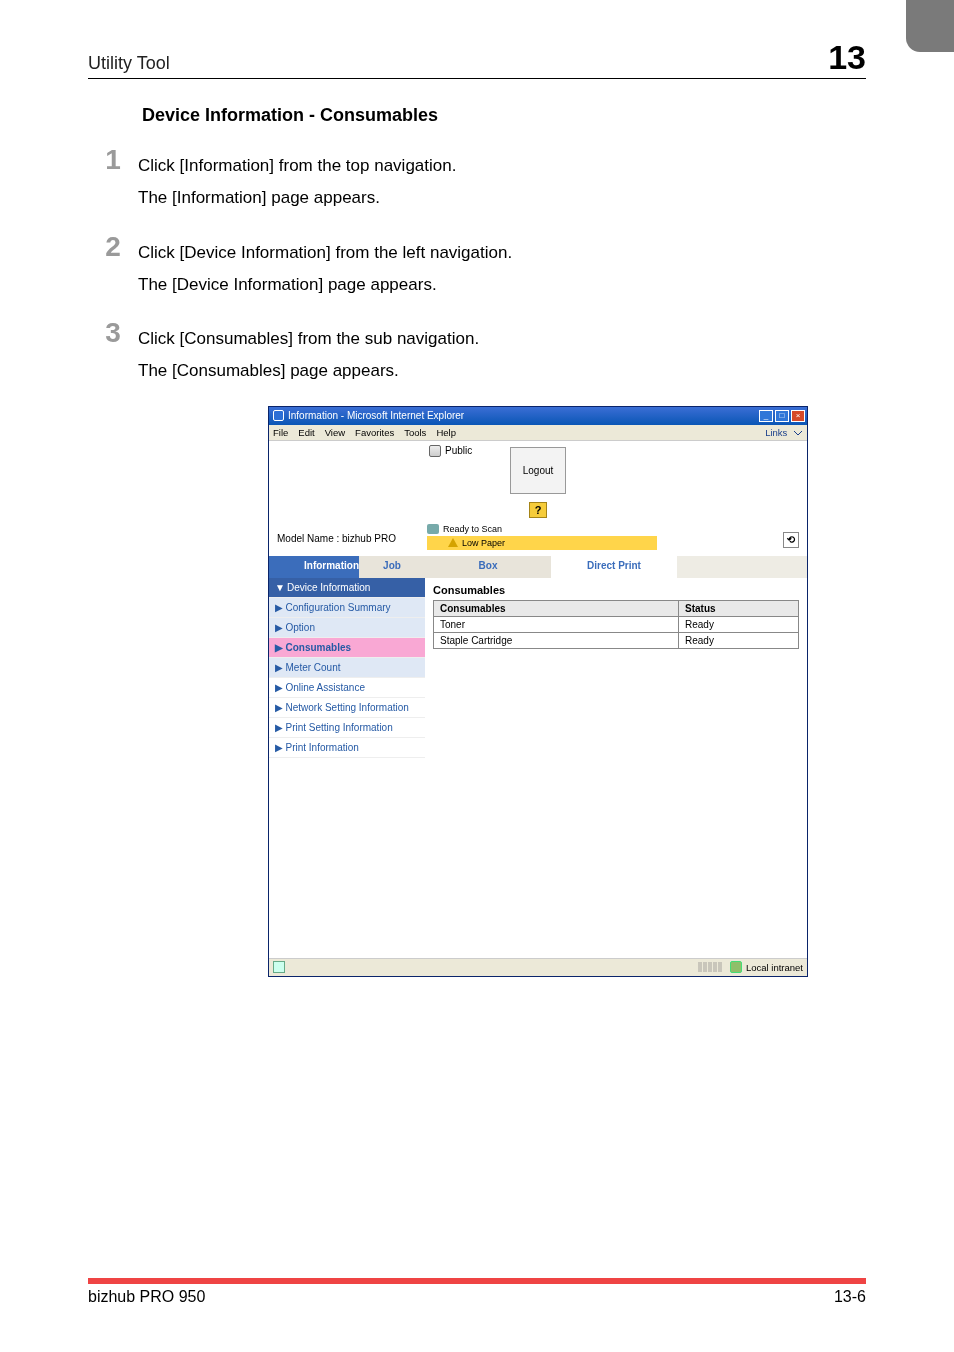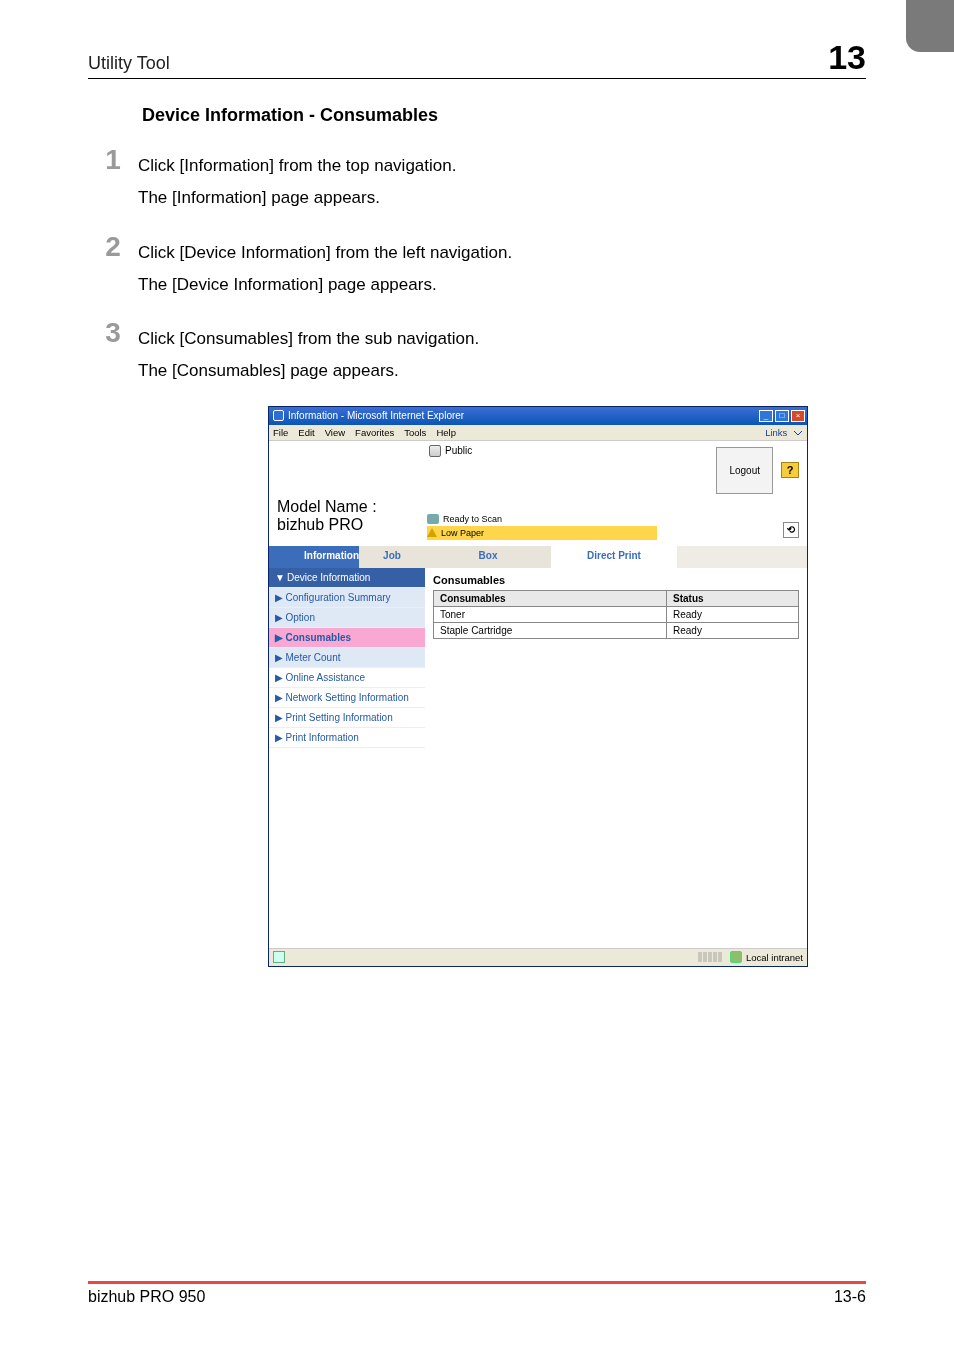--- a/index.html
+++ b/index.html
@@ -27,31 +27,31 @@
   .win-title-left { display: flex; align-items: center; gap: 4px; }
   .ie-icon { width: 11px; height: 11px; background: #2c6ed5; border: 1px solid #fff; border-radius: 2px; }
   .win-btns { display: flex; gap: 2px; }
   .win-btn { width: 14px; height: 12px; border: 1px solid #fff; display: flex; align-items: center; justify-content: center; font-size: 8px; color: #fff; background: #2f76d8; }
   .win-btn.close { background: #d64a2a; }
 
   .menubar { height: 16px; background: #ece9d8; display: flex; align-items: center; padding: 0 4px; font-size: 9.5px; color: #000; gap: 10px; border-bottom: 1px solid #ccc; }
   .menubar .links { margin-left: auto; color: #1a3f8b; }
   .menubar .links-icon { width: 10px; height: 10px; display: inline-block; vertical-align: middle; margin-left: 3px; }
 
-  .toprow { background: #fff; padding: 6px 8px 4px 8px; display: flex; align-items: center; justify-content: flex-end; gap: 8px; position: relative; }
+  .toprow { background: #fff; padding: 6px 8px 4px 8px; display: flex; align-items: center; justify-content: flex-end; gap: 8px; position: relative; flex-direction: column; }
   .public { position: absolute; left: 160px; top: 4px; font-size: 10px; display: flex; align-items: center; gap: 4px; }
   .public-icon { width: 12px; height: 12px; border: 1px solid #666; border-radius: 2px; background: linear-gradient(#eee,#ccc); }
   .logout-btn { font-size: 10px; padding: 17px 12px; border: 1px solid #999; background: #f3f3f3; }
   .help-btn { width: 18px; height: 16px; background: #f6cc3a; border: 1px solid #a58416; display: flex; align-items: center; justify-content: center; font-size: 11px; font-weight: 700; }
 
   .statusarea { background: #fff; padding: 0 8px 6px 8px; display: flex; align-items: flex-end; }
-  .modelname { font-size: 16px; flex: 0 0 150px; padding-bottom: 6px; }
+  .modelname { font-size: 10px; flex: 0 0 150px; padding-bottom: 6px; }
   .statusmsgs { flex: 0 0 230px; }
   .statusline { display: flex; align-items: center; gap: 4px; font-size: 9px; height: 14px; }
-  .statusline.warn { background: #ffd54a; padding: 0 0; }
+  .statusline.warn { background: #ffd54a; padding: 0 21px; }
   .statusline .sicon { width: 12px; height: 10px; }
   .printer-ok { background: #7aa; border-radius: 2px; }
   .tri { width: 0; height: 0; border-left: 5px solid transparent; border-right: 5px solid transparent; border-bottom: 9px solid #d4a300; display: inline-block; }
   .refresh-wrap { margin-left: auto; padding-bottom: 2px; }
   .refresh-btn { width: 16px; height: 16px; border: 1px solid #888; background: #fff; font-size: 10px; display: flex; align-items: center; justify-content: center; font-weight: 700; }
 
   .tabbar { display: flex; background: #e7e3d6; height: 22px; }
   .tabbar .tab { font-size: 10px; padding: 4px 0; text-align: center; color: #fff; font-weight: 700; }
   .tabbar .t-info { flex: 0 0 90px; background: #3b6dbb; text-align: right; }
   .tabbar .t-job  { flex: 0 0 66px; background: #e8e4da; color: #3b6dbb; font-weight: 700; }
@@ -75,21 +75,21 @@
   table.cons th { background: #e9e9e9; font-weight: 700; }
 
   .statusbar { height: 18px; background: #ece9d8; border-top: 1px solid #ccc; display: flex; align-items: center; font-size: 9.5px; padding: 0 4px; }
   .statusbar .doneicon { width: 12px; height: 12px; border: 1px solid #6a8; background: #cfe; margin-right: 4px; }
   .statusbar .right { margin-left: auto; display: flex; align-items: center; gap: 4px; }
   .statusbar .zone-icon { width: 12px; height: 12px; background: #8fbf6a; border: 1px solid #4d7; border-radius: 2px; }
   .segbars { display: flex; gap: 1px; margin-right: 4px; }
   .segbars span { width: 4px; height: 10px; background: #c9c6bb; }
 
   
-  .footer { position: absolute; left: 88px; right: 88px; bottom: 46px; display: flex; justify-content: space-between; border-top: 3px solid #ef4444; padding-top: 4px; font-size: 16px; }
+  .footer { position: absolute; left: 88px; right: 88px; bottom: 46px; display: flex; justify-content: space-between; border-top: 6px solid #ef4444; padding-top: 4px; font-size: 16px; }
 </style>
 </head>
 <body>
 
 <div class="page">
   <div class="tab-corner"></div>
 
   <div class="header-row">
     <div class="header-left">Utility Tool</div>
     <div class="header-num">13</div>
@@ -201,21 +201,21 @@
           <div class="navitem nav-link">▶ <span>Network Setting Information</span></div>
           <div class="navitem nav-link">▶ <span>Print Setting Information</span></div>
           <div class="navitem nav-link">▶ <span>Print Information</span></div>
         </div>
         <div class="content">
           <div class="ct-head">Consumables</div>
           <table class="cons">
             <tbody>
                 <tr>
               <th>Consumables</th>
-              <th style="width:132px">Status</th>
+              <th style="width:120px">Status</th>
             </tr>
             <tr>
               <td>Toner</td>
               <td>Ready</td>
             </tr>
             <tr>
               <td>Staple Cartridge</td>
               <td>Ready</td>
             </tr>
           </tbody>

